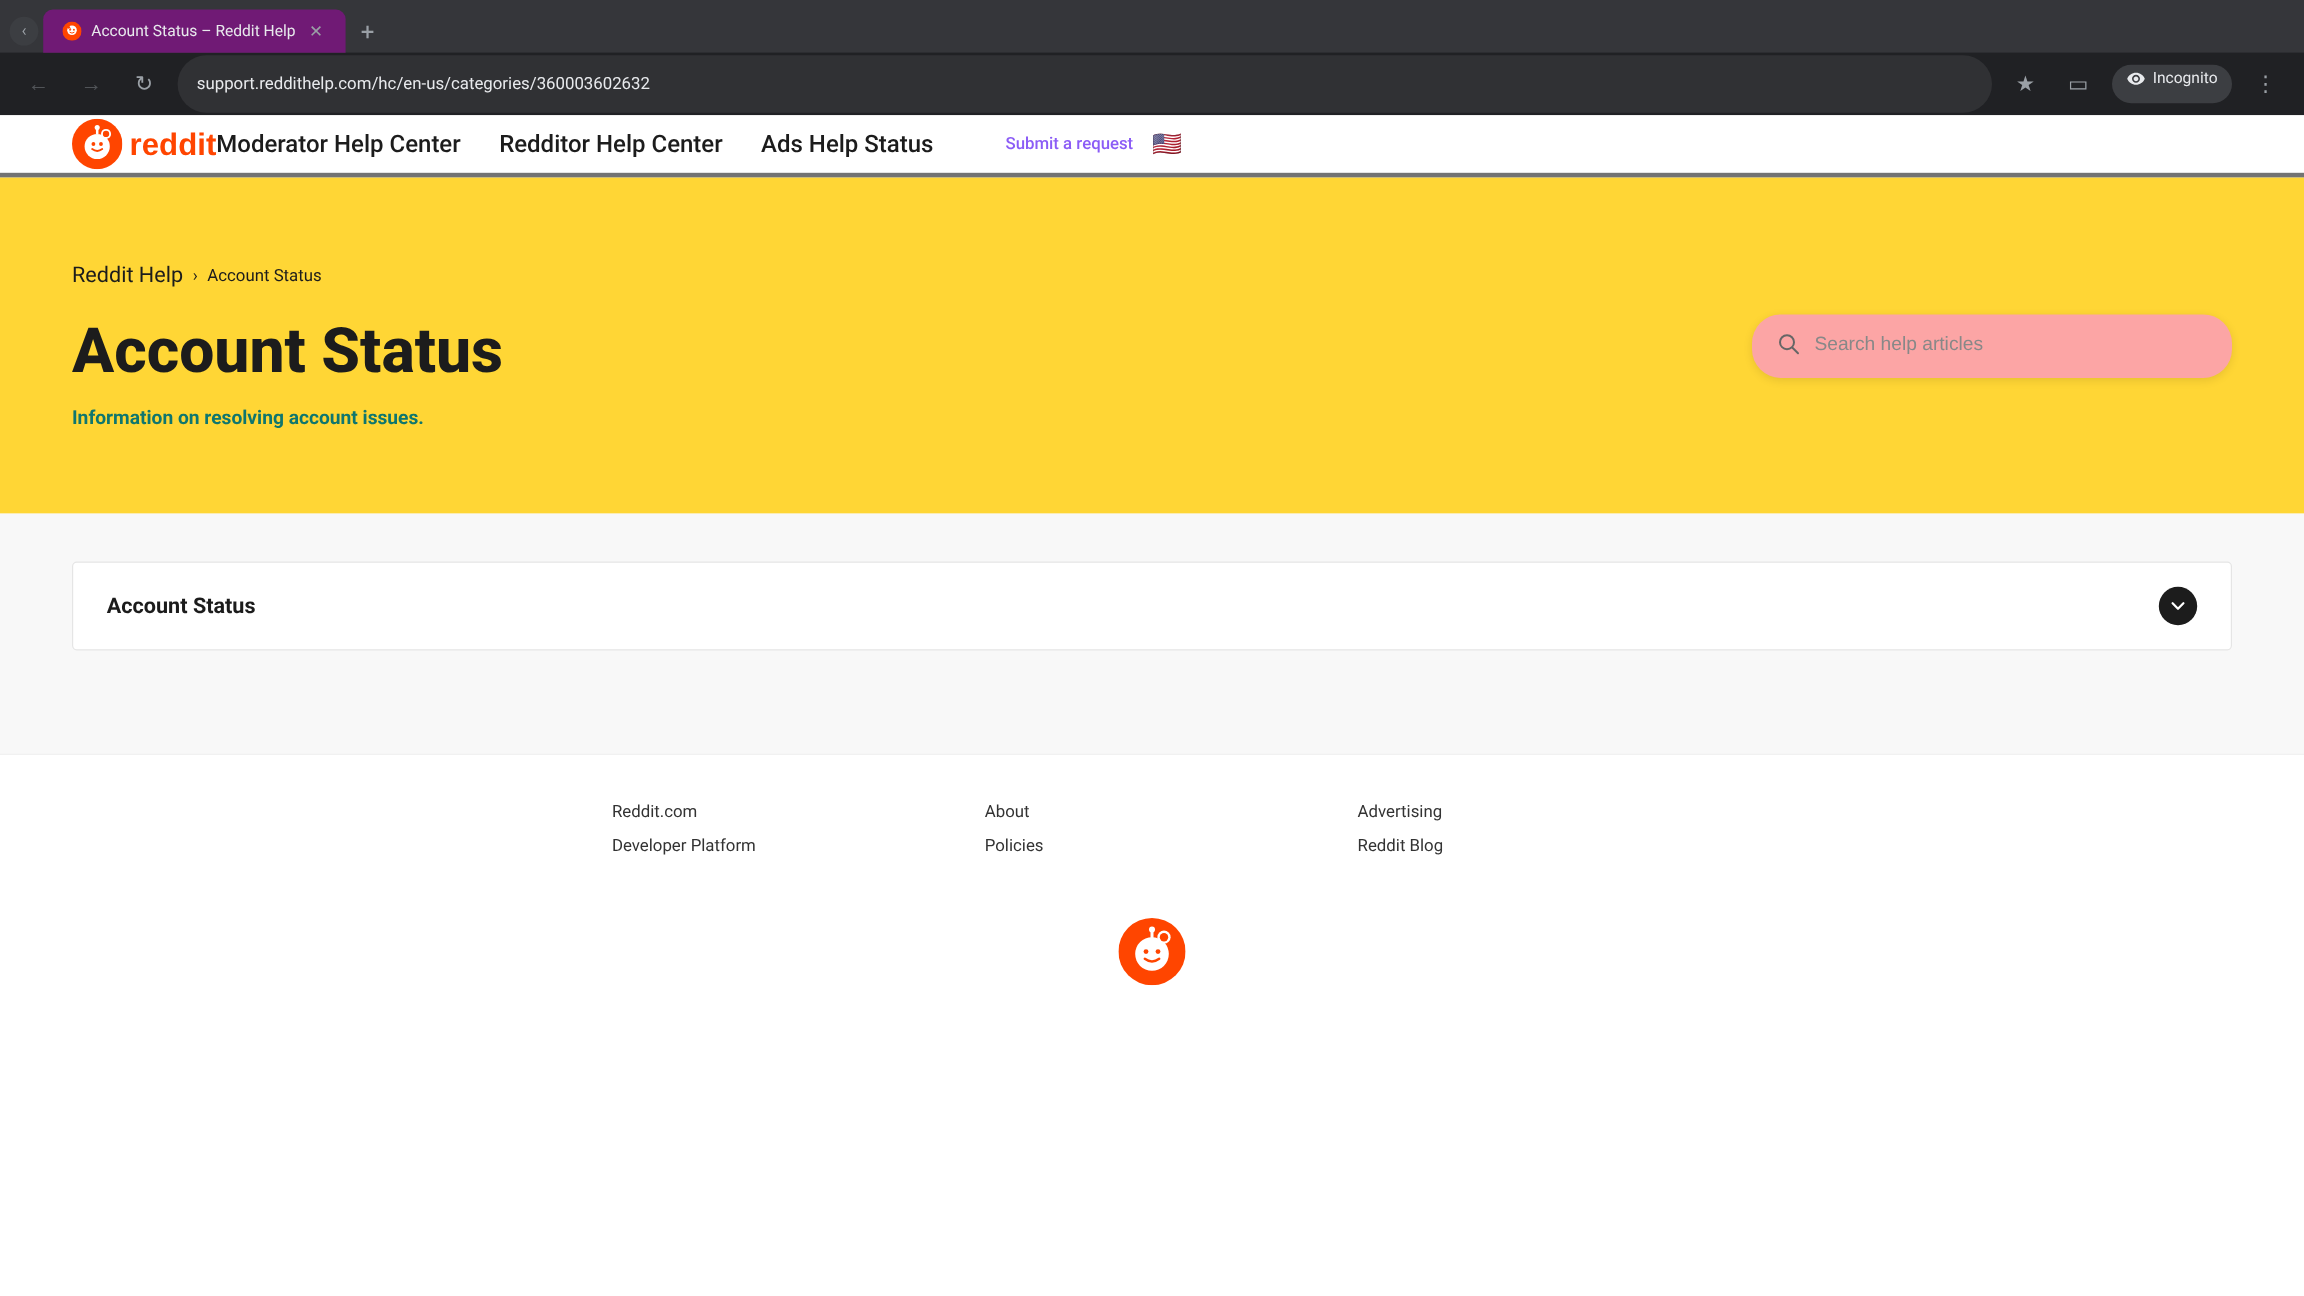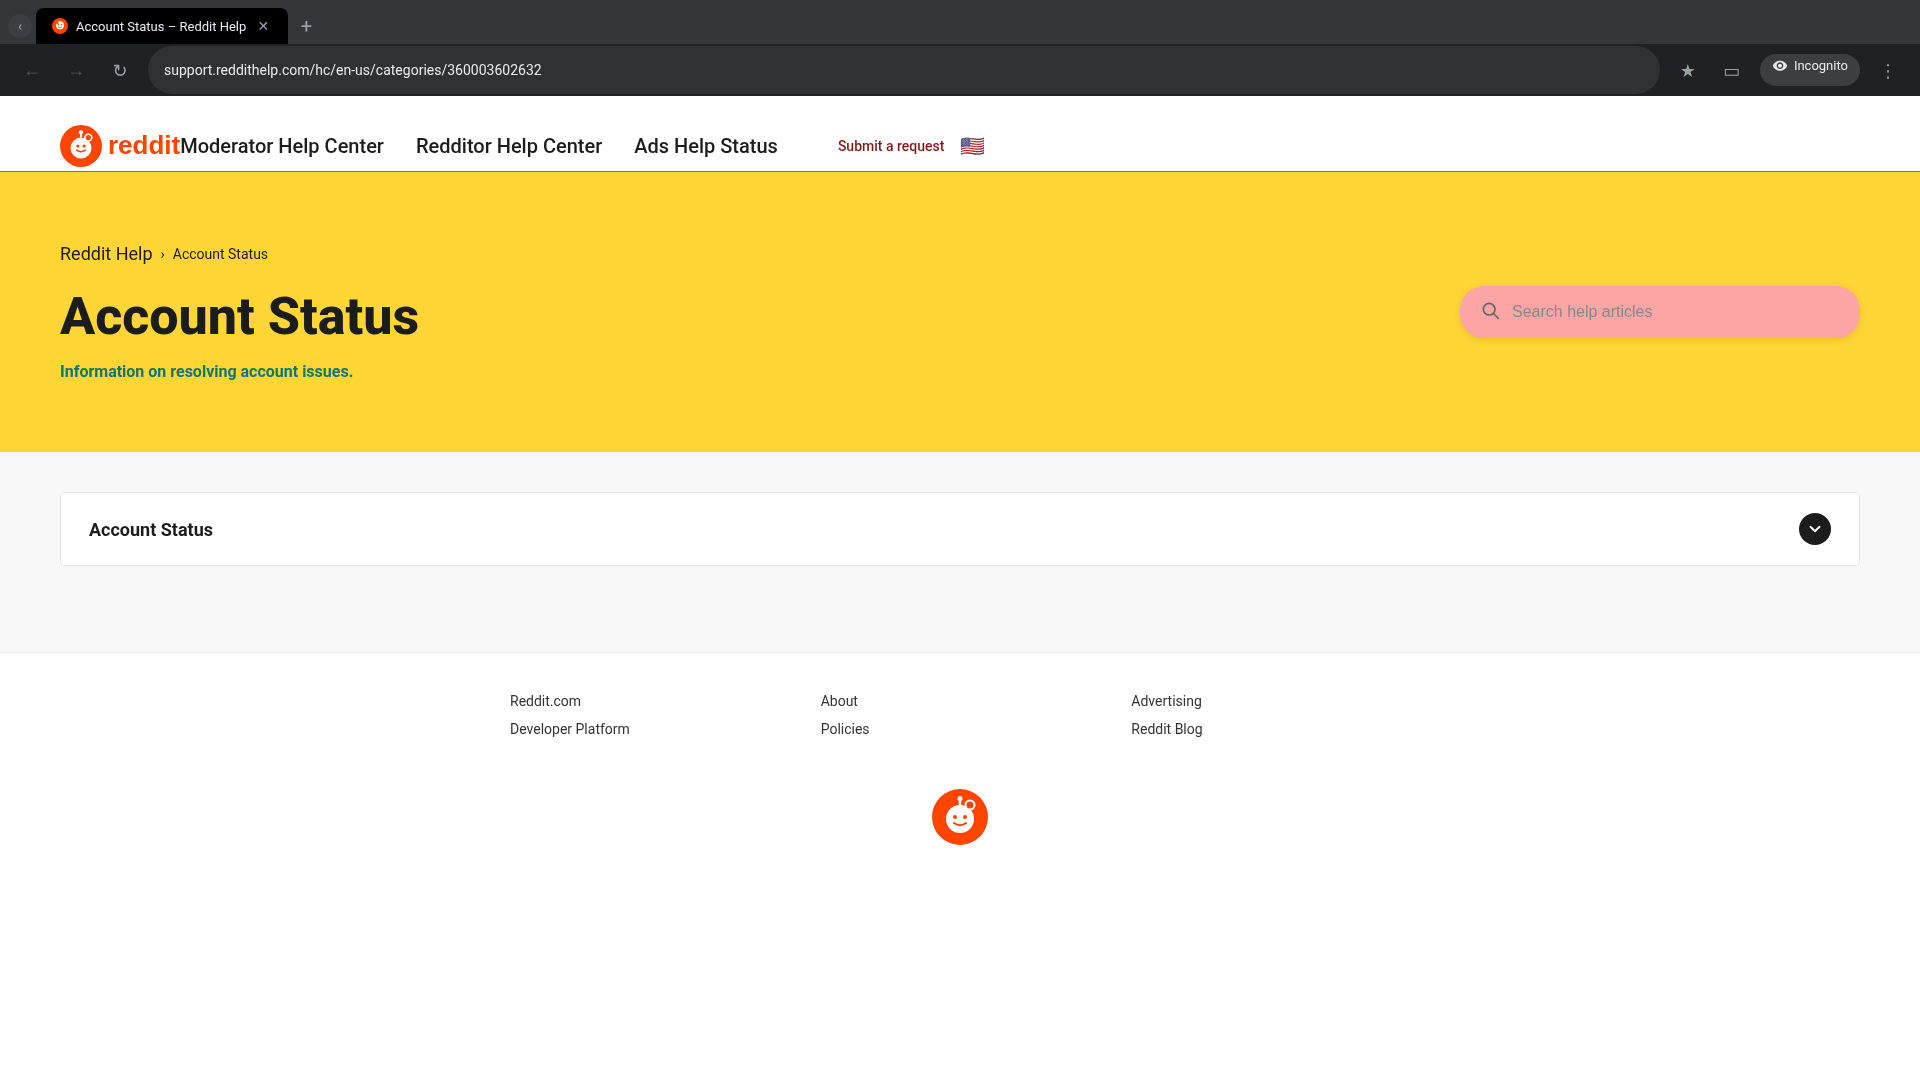--- a/index.html
+++ b/index.html
@@ -2,40 +2,40 @@
 <html><head>
   <meta charset="utf-8">
   <style>
     * { margin: 0; padding: 0; box-sizing: border-box; }
     body { font-family: -apple-system, BlinkMacSystemFont, 'Segoe UI', Roboto, sans-serif; background: #fff; width: 1920px; min-height: 1080px; }
 
     
     .browser-chrome { background: #202124; width: 100%; }
     .tab-bar { display: flex; align-items: center; padding: 8px 0 0 8px; background: #35363a; height: 44px; }
     .tab-back-btn { color: #9aa0a6; font-size: 14px; margin-right: 4px; padding: 4px; cursor: pointer; background: #3c3e42; border-radius: 50%; width: 24px; height: 24px; display: flex; align-items: center; justify-content: center; }
-    .tab { background: #000000; border-radius: 8px 8px 0 0; padding: 8px 16px; display: flex; align-items: center; gap: 8px; height: 36px; min-width: 240px; max-width: 300px; }
+    .tab { background: #701a75; border-radius: 8px 8px 0 0; padding: 8px 16px; display: flex; align-items: center; gap: 8px; height: 36px; min-width: 240px; max-width: 300px; }
     .tab-favicon { width: 16px; height: 16px; }
     .tab-title { color: #e8eaed; font-size: 13px; flex: 1; white-space: nowrap; overflow: hidden; text-overflow: ellipsis; }
     .tab-close { color: #9aa0a6; font-size: 14px; cursor: pointer; width: 18px; height: 18px; display: flex; align-items: center; justify-content: center; border-radius: 50%; }
     .new-tab-btn { color: #9aa0a6; font-size: 20px; width: 28px; height: 28px; display: flex; align-items: center; justify-content: center; cursor: pointer; border-radius: 50%; margin-left: 4px; }
 
     .address-bar { background: #202124; padding: 8px 16px; display: flex; align-items: center; gap: 12px; height: 52px; }
     .nav-btn { color: #9aa0a6; font-size: 18px; width: 32px; height: 32px; display: flex; align-items: center; justify-content: center; cursor: pointer; border-radius: 50%; }
     .nav-btn.disabled { opacity: 0.4; cursor: default; }
     .url-bar { flex: 1; background: #303134; border-radius: 24px; padding: 8px 16px; display: flex; align-items: center; gap: 8px; height: 48px; }
     .url-text { color: #e8eaed; font-size: 14px; }
     .browser-action-btn { color: #9aa0a6; font-size: 18px; width: 32px; height: 32px; display: flex; align-items: center; justify-content: center; cursor: pointer; border-radius: 50%; }
     .incognito-btn { background: #3c3e42; color: #e8eaed; padding: 4px 12px; border-radius: 16px; font-size: 13px; display: flex; align-items: flex-start; gap: 6px; cursor: pointer; height: 32px; }
 
     
-    .site-header { background: #fff; display: flex; align-items: center; padding: 0 60px; height: 52px; border-bottom: 1px solid #737373; margin-top: 24px; }
+    .site-header { background: #fff; display: flex; align-items: center; padding: 0 60px; height: 52px; border-bottom: 4px solid #737373; }
     .site-nav { display: flex; align-items: center; gap: 32px; }
     .nav-link { color: #1c1c1c; font-size: 20px; text-decoration: none; cursor: pointer; font-weight: 500; }
     .header-actions { display: flex; align-items: center; gap: 16px; margin-left: 60px; }
-    .submit-request-btn { color: #7f1d1d; font-size: 14px; text-decoration: none; cursor: pointer; font-weight: 500; }
+    .submit-request-btn { color: #8b5cf6; font-size: 14px; text-decoration: none; cursor: pointer; font-weight: 500; }
     .lang-flag { font-size: 20px; cursor: pointer; }
 
     
     .hero { background: #FFD635; padding: 48px 60px; min-height: 280px; display: flex; align-items: center; }
     .hero-content { flex: 1; }
     .breadcrumb { display: flex; align-items: center; gap: 8px; margin-bottom: 24px; }
     .breadcrumb-link { color: #1c1c1c; font-size: 18px; text-decoration: none; cursor: pointer; }
     .breadcrumb-separator { color: #1c1c1c; font-size: 14px; }
     .breadcrumb-current { color: #1c1c1c; font-size: 14px; }
     .hero-title { font-size: 52px; font-weight: 800; color: #1c1c1c; margin-bottom: 16px; line-height: 1.1; }

